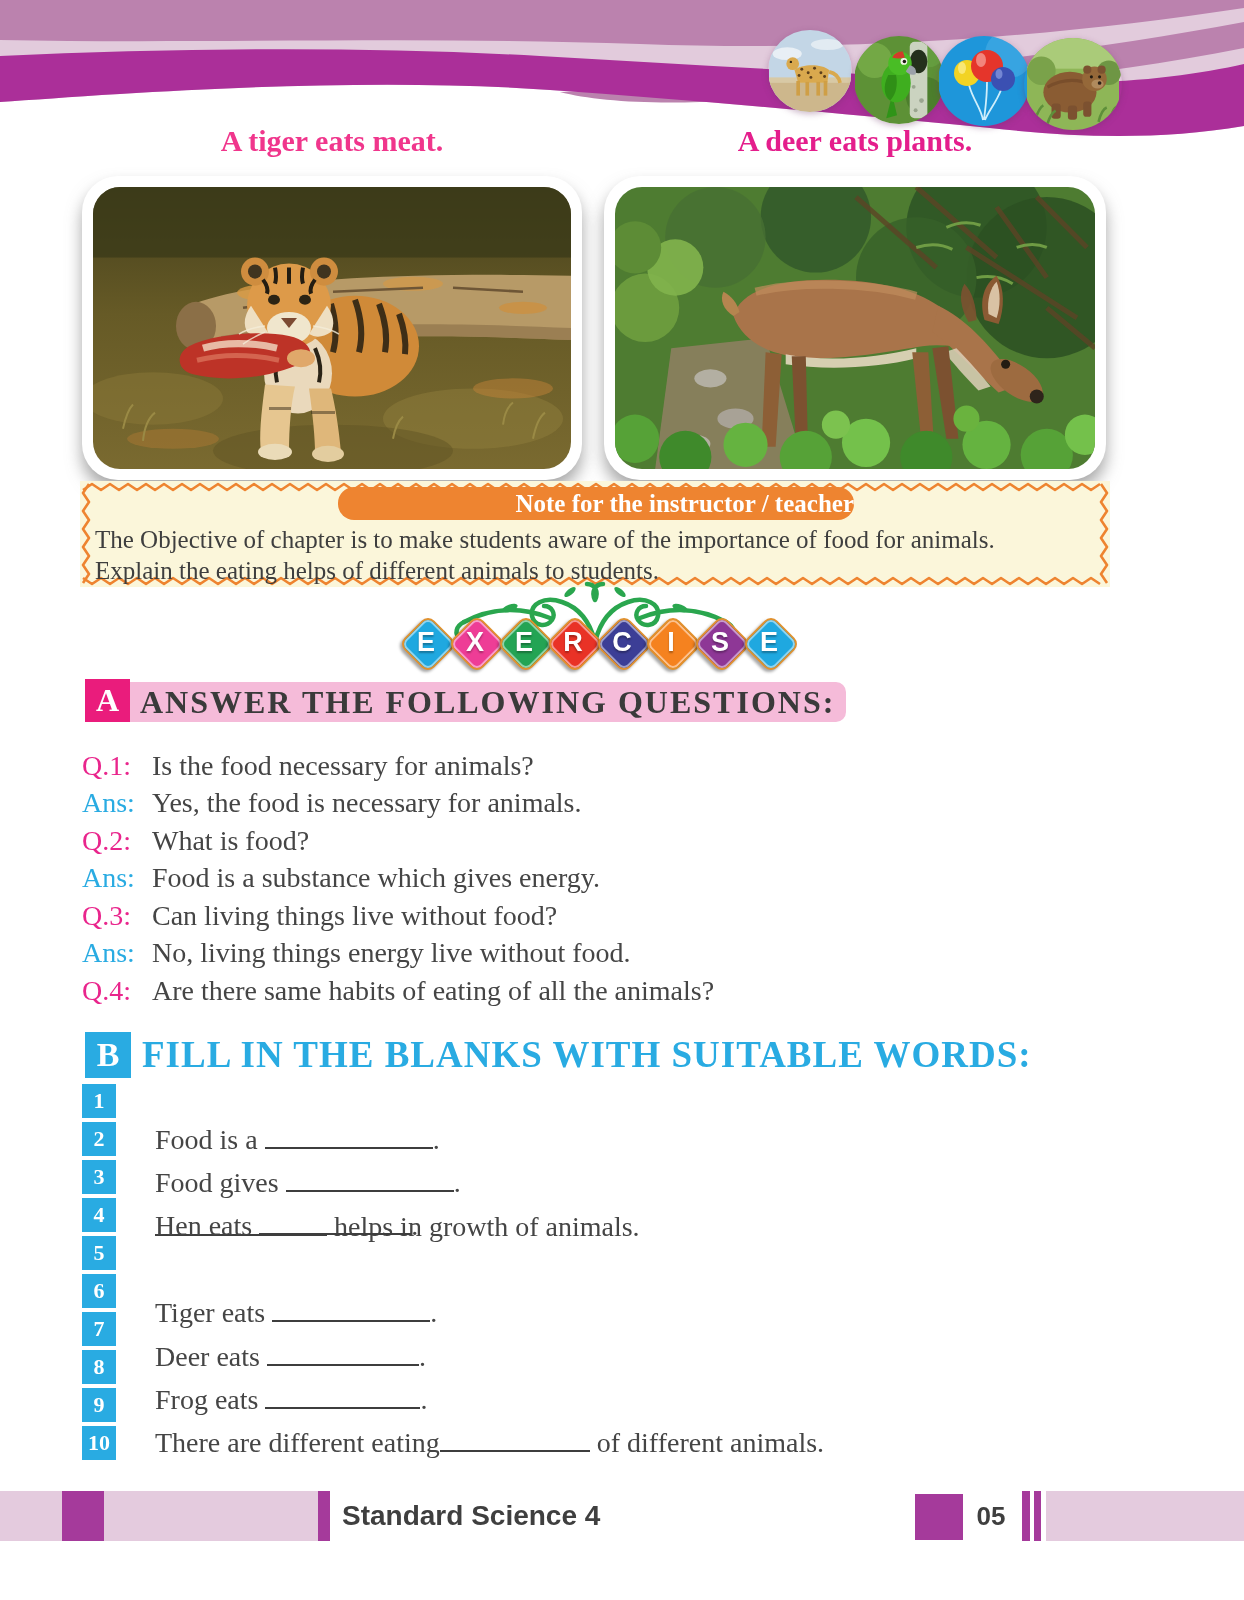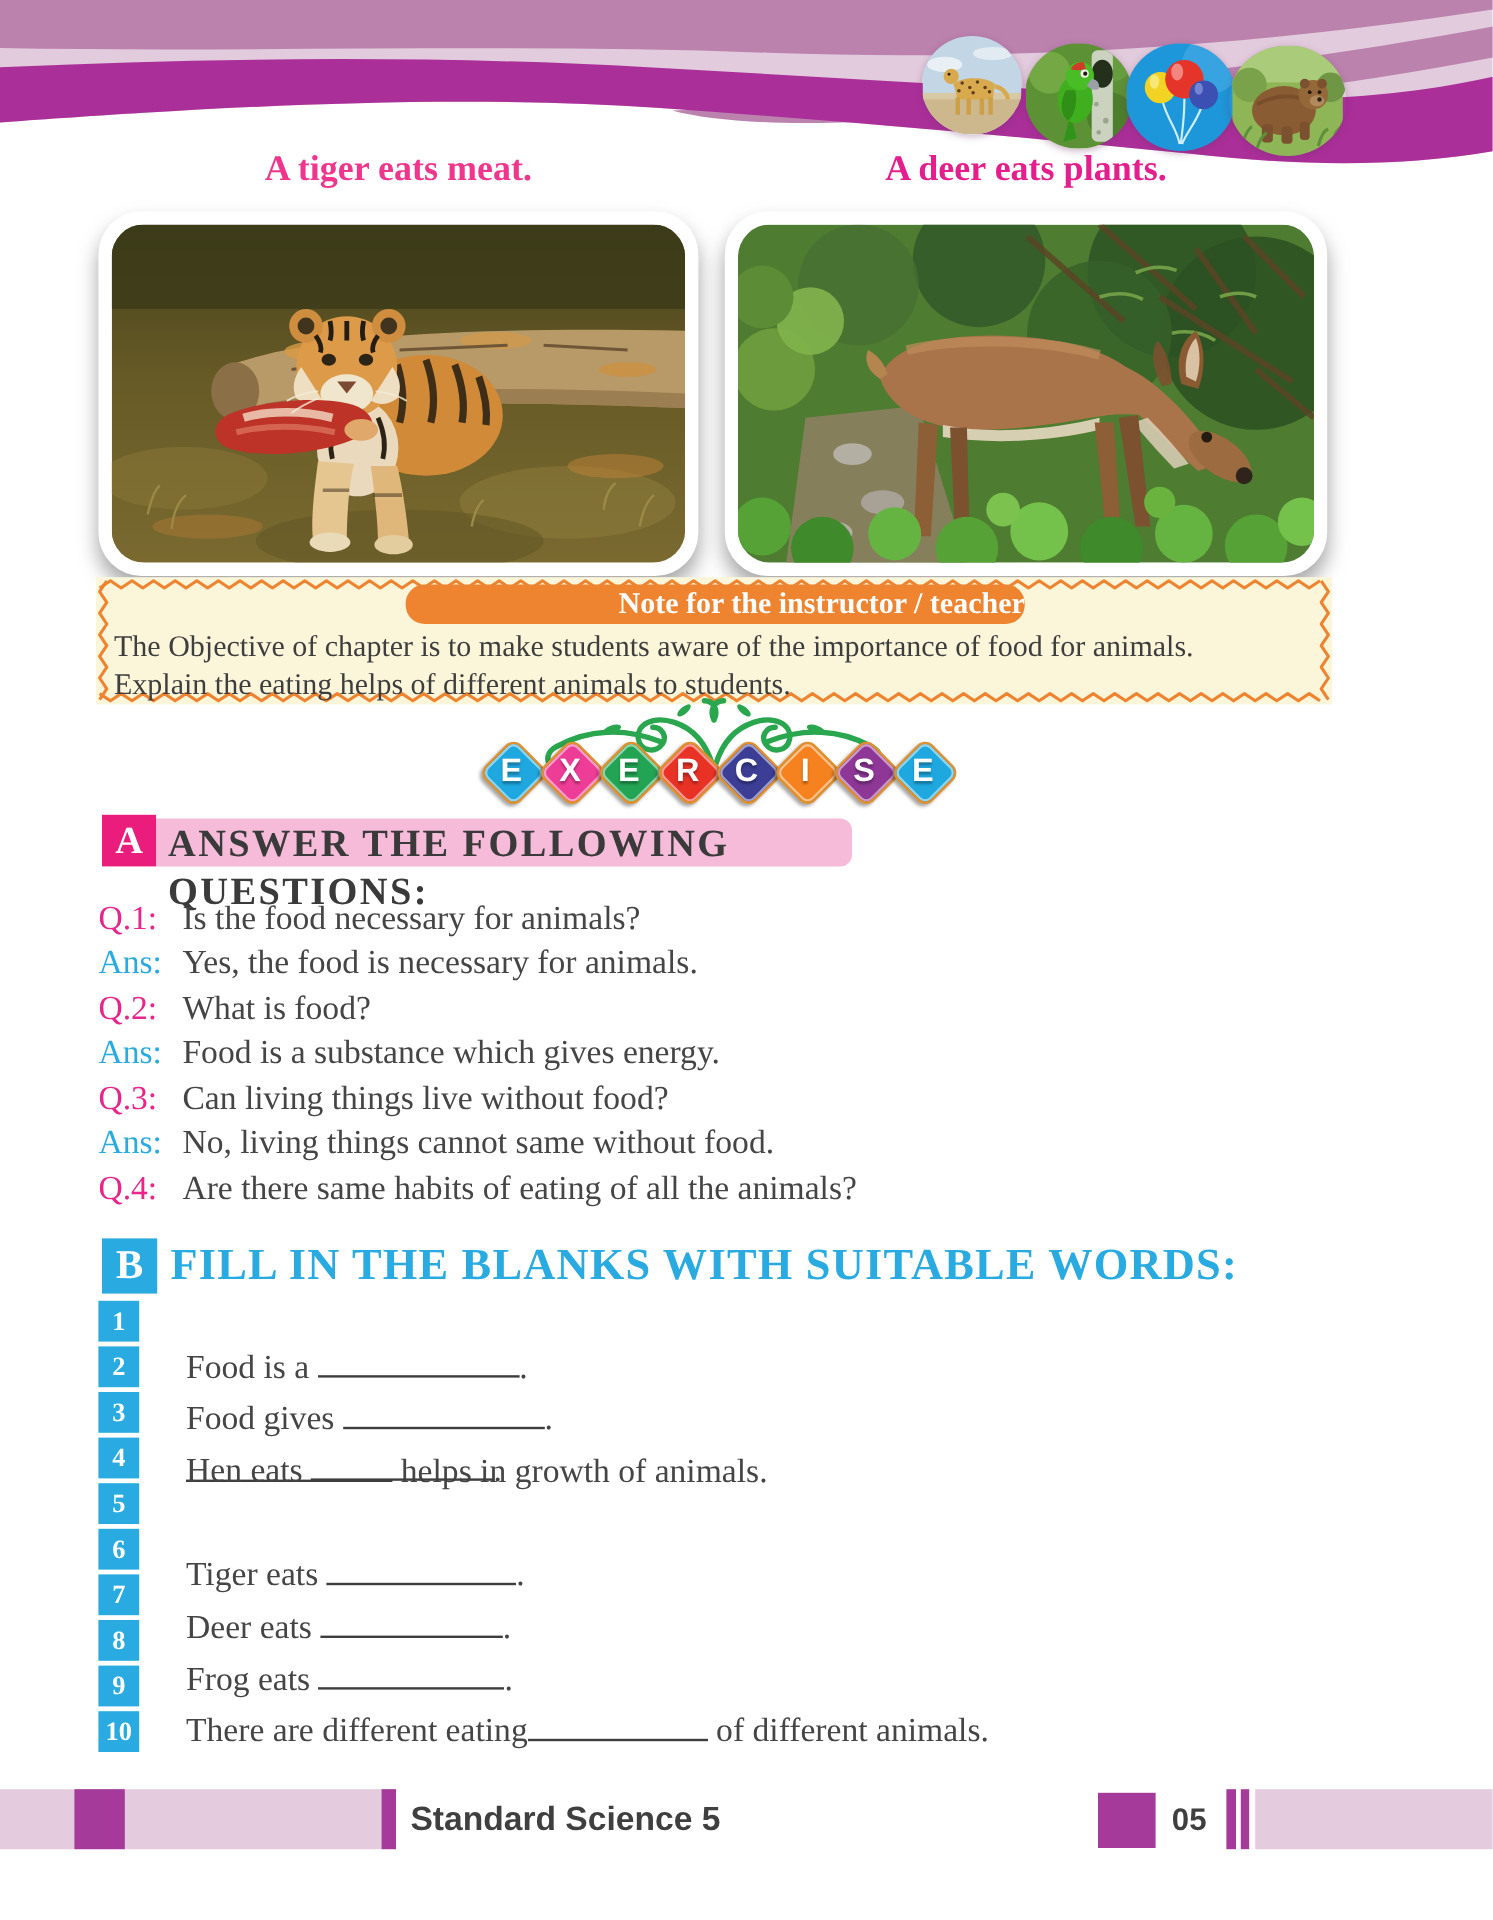--- a/index.html
+++ b/index.html
@@ -47,21 +47,21 @@
            transform:rotate(45deg);border:2px solid #e0912f;
            box-shadow:0 3px 3px rgba(0,0,0,.35), inset 0 0 0 2px rgba(255,255,255,.5);}
   .tile .ch{position:absolute;left:0;top:0;width:54px;height:54px;display:flex;align-items:center;
             justify-content:center;color:#fff;font-family:"Liberation Sans",sans-serif;
             font-weight:700;font-size:27px;text-shadow:0 2px 2px rgba(0,0,0,.3);}
 
   
   .badge{position:absolute;color:#fff;text-align:center;font-weight:700;}
   .badge-a{left:85px;top:679px;width:45px;height:43px;line-height:43px;font-size:32px;
            background:var(--section-a-badge,#ea1c7c);}
-  .bar-a{position:absolute;left:130px;top:682px;width:580px;height:40px;border-radius:0 10px 10px 0;
+  .bar-a{position:absolute;left:130px;top:682px;width:716px;height:40px;border-radius:0 10px 10px 0;
          background:var(--section-a-bar,#f5bbd9);}
   .bar-a span{display:block;padding-left:10px;line-height:40px;font-weight:700;font-size:32px;
               letter-spacing:2px;color:#3a3a3a;}
 
   .qa-row{position:absolute;left:82px;width:1120px;height:32px;font-size:28px;color:#454545;}
   .qa-row .lab{display:inline-block;width:70px;font-weight:400;}
   .qa-row .lab.q{color:var(--q-label,#e9258c);}
   .qa-row .lab.a{color:var(--ans-label,#29abe2);}
 
   
@@ -368,21 +368,21 @@
   <div class="badge badge-a">A</div>
   <div class="bar-a">
     <span>ANSWER THE FOLLOWING QUESTIONS:</span>
   </div>
 
   <div class="qa-row" style="top:750px"><span class="lab q">Q.1:</span><span>Is the food necessary for animals?</span></div>
   <div class="qa-row" style="top:787px"><span class="lab a">Ans:</span><span>Yes, the food is necessary for animals.</span></div>
   <div class="qa-row" style="top:825px"><span class="lab q">Q.2:</span><span>What is food?</span></div>
   <div class="qa-row" style="top:862px"><span class="lab a">Ans:</span><span>Food is a substance which gives energy.</span></div>
   <div class="qa-row" style="top:900px"><span class="lab q">Q.3:</span><span>Can living things live without food?</span></div>
-  <div class="qa-row" style="top:937px"><span class="lab a">Ans:</span><span>No, living things cannot same without food.</span></div>
+  <div class="qa-row" style="top:937px"><span class="lab a">Ans:</span><span>No, living things energy live without food.</span></div>
   <div class="qa-row" style="top:975px"><span class="lab q">Q.4:</span><span>Are there same habits of eating of all the animals?</span></div>
 
   <div class="badge badge-b">B</div>
   <div class="title-b">FILL IN THE BLANKS WITH SUITABLE WORDS:</div>
 
   <div class="nbadge" style="top:1084px">1</div>
   <div class="nbadge" style="top:1122px">2</div>
   <div class="nbadge" style="top:1160px">3</div>
   <div class="nbadge" style="top:1198px">4</div>
   <div class="nbadge" style="top:1236px">5</div>
@@ -397,20 +397,20 @@
   <div class="fill-row" style="top:1211px"><span></span><span class="blank" style="width:172px"></span><span> helps in growth of animals.</span></div>
   <div class="fill-row" style="top:1210px"><span>Hen eats </span><span class="blank" style="width:152px"></span><span>.</span></div>
   <div class="fill-row" style="top:1297px"><span>Tiger eats </span><span class="blank" style="width:158px"></span><span>.</span></div>
   <div class="fill-row" style="top:1384px"><span>Frog eats </span><span class="blank" style="width:155px"></span><span>.</span></div>
   <div class="fill-row" style="top:1341px"><span>Deer eats </span><span class="blank" style="width:152px"></span><span>.</span></div>
   <div class="fill-row" style="top:1427px"><span>There are different eating</span><span class="blank" style="width:150px"></span><span> of different animals.</span></div>
 
   <div class="f-band f-left"></div>
   <div class="f-sq f-sq-left"></div>
   <div class="f-bar f-bar-left"></div>
-  <div class="f-title">Standard Science 5</div>
+  <div class="f-title">Standard Science 4</div>
   <div class="f-sq f-sq-right"></div>
   <div class="f-page">05</div>
   <div class="f-bar f-bar-r1"></div>
   <div class="f-bar f-bar-r2"></div>
   <div class="f-band f-right"></div>
 
 </div>
 
 </body></html>

